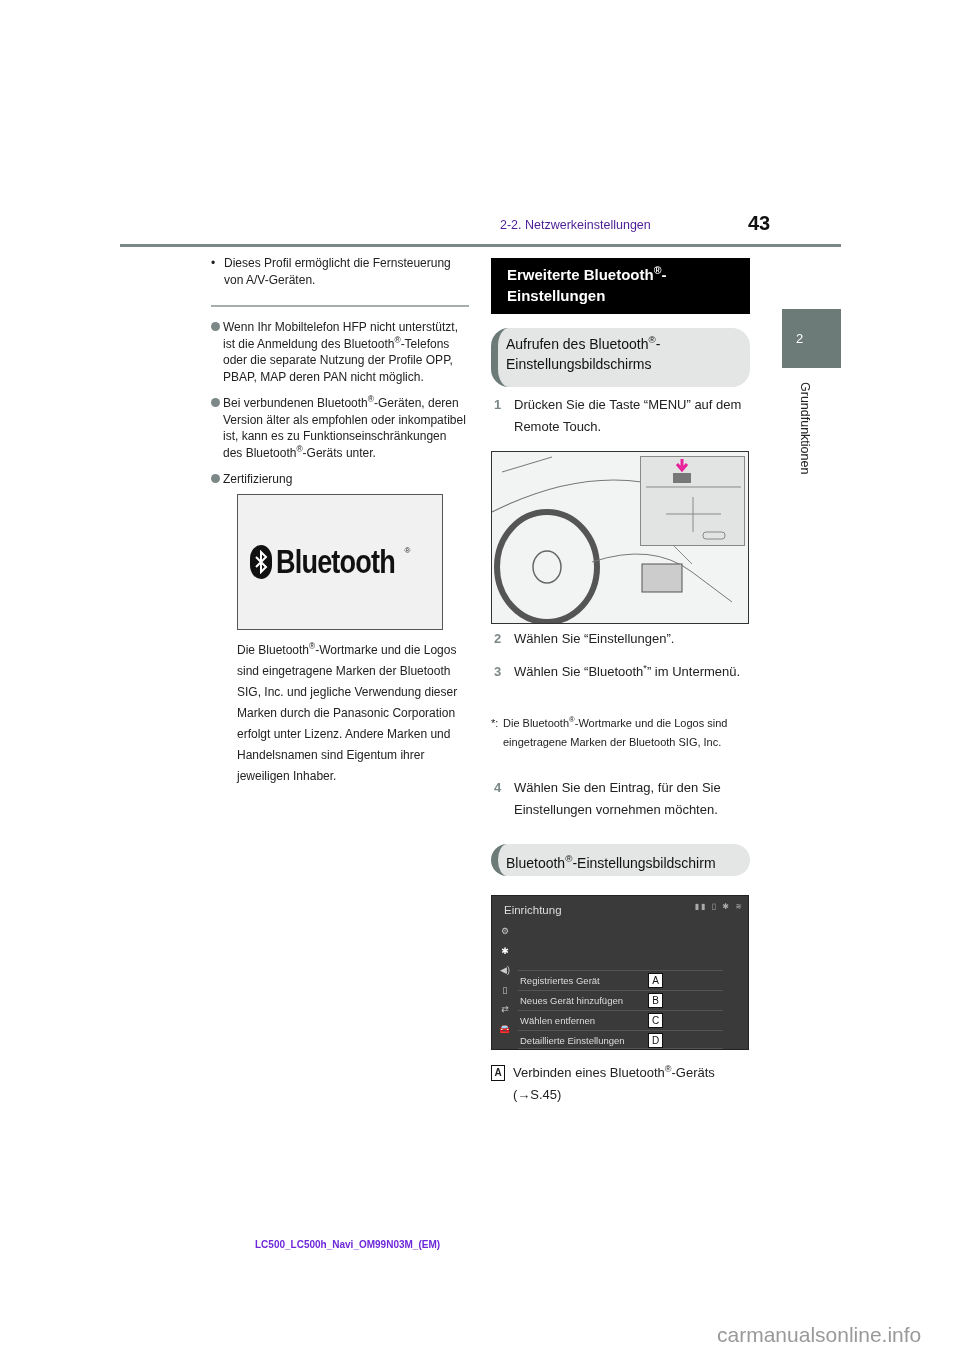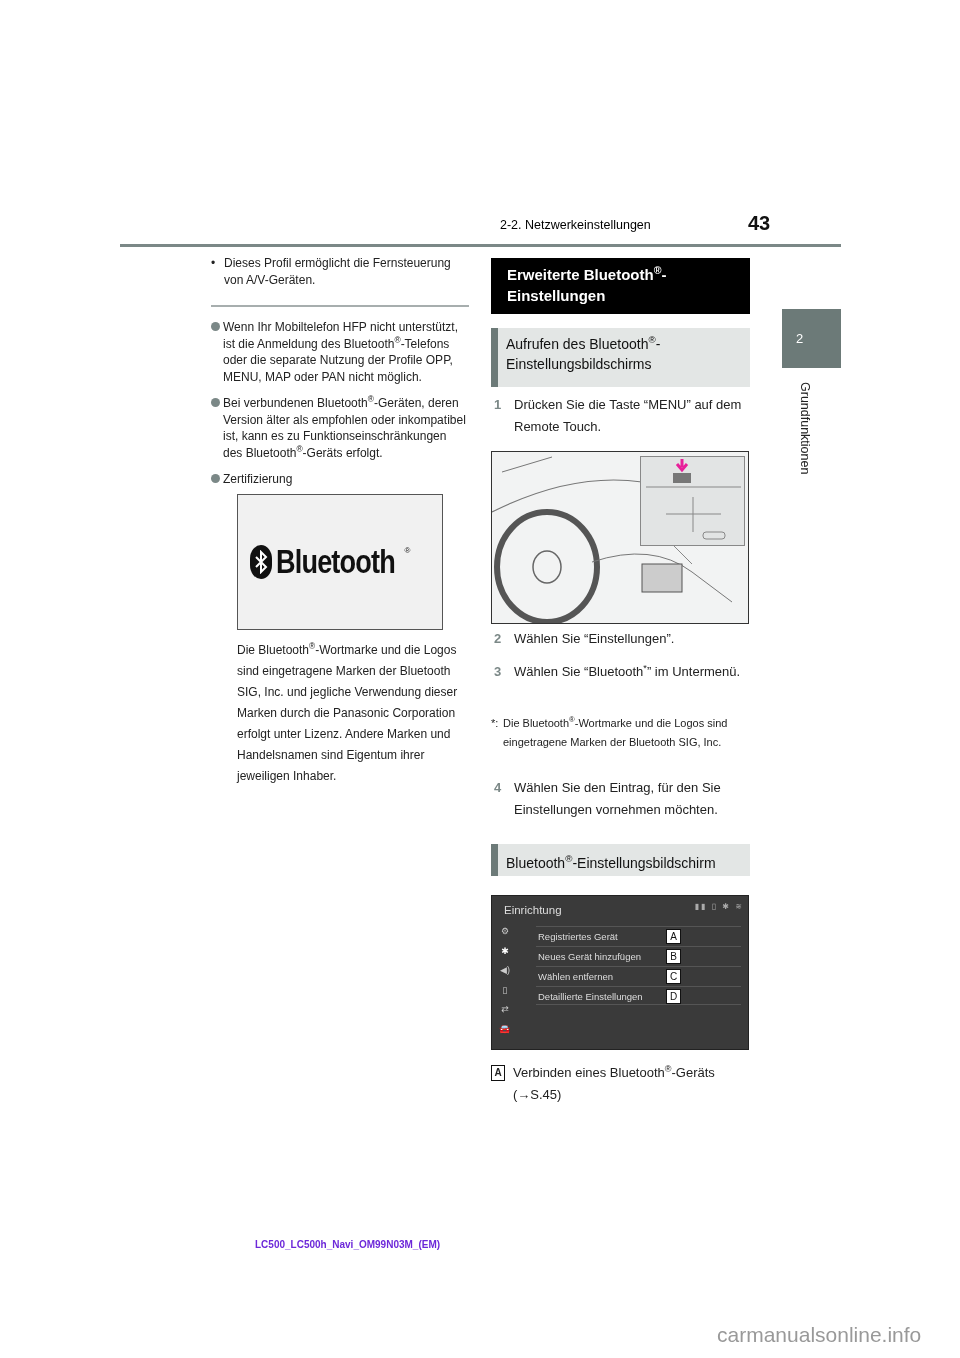--- a/index.html
+++ b/index.html
@@ -1,19 +1,19 @@
 <!DOCTYPE html>
 <html><head>
 <meta charset="utf-8">
 <style>
   * { box-sizing: border-box; margin: 0; padding: 0; }
   html, body { width: 960px; height: 1358px; background: #ffffff; overflow: hidden; }
   body { position: relative; font-family: "Liberation Sans", sans-serif; color: #1a1a1a; }
 
-  .header-section { position: absolute; left: 500px; top: 218px; font-size: 12.5px; color: #000000; }
+  .header-section { position: absolute; left: 500px; top: 218px; font-size: 12.5px; color: #4c1d95; }
   .page-number { position: absolute; left: 748px; top: 212px; font-size: 20px; font-weight: bold; color: #111; }
   .header-rule { position: absolute; left: 120px; top: 244px; width: 721px; height: 3px; background: #7b8887; }
 
   .chapter-tab { position: absolute; left: 782px; top: 309px; width: 59px; height: 59px; background: #6c7a78; color: #fff; font-size: 13px; display: flex; align-items: center; padding-left: 14px; }
   .chapter-label { position: absolute; left: 798px; top: 382px; writing-mode: vertical-rl; font-size: 12.5px; color: #222; }
 
   
   .left-col { position: absolute; left: 211px; top: 255px; width: 258px; }
   .bullet-small { display: flex; font-size: 12px; line-height: 17px; color: #222; padding-left: 0; }
   .bullet-small .dot { width: 13px; flex: 0 0 13px; }
@@ -24,39 +24,39 @@
   sup { font-size: 0.7em; vertical-align: super; line-height: 0; }
 
   .logo-box { position: absolute; left: 237px; top: 494px; width: 206px; height: 136px; background: #f1f1f1; border: 1.5px solid #555; display: flex; align-items: center; justify-content: center; }
   .bt-logo { display: flex; align-items: center; gap: 4px; }
   .bt-rune { width: 22px; height: 34px; background: #111; border-radius: 11px / 14px; display: flex; align-items: center; justify-content: center; }
   .bt-word { font-size: 33px; font-weight: bold; letter-spacing: -1px; color: #111; font-family: "Liberation Sans", sans-serif; transform: scaleX(0.82); transform-origin: left center; }
   .bt-reg { font-size: 8px; position: relative; top: -12px; left: -20px; }
 
   .legal { position: absolute; left: 237px; top: 640px; width: 232px; font-size: 12px; line-height: 21px; color: #222; }
   .h-dark { position: absolute; left: 491px; top: 258px; width: 259px; height: 56px; background: #000000; color: #fff; font-weight: bold; font-size: 15px; line-height: 21px; padding: 6px 16px; }
-  .h-light { position: absolute; left: 491px; width: 259px; background: #e3e6e5; border-left: 7px solid #6c7a78; color: #111; font-size: 14px; line-height: 20px; padding: 6px 8px; }
+  .h-light { position: absolute; left: 491px; width: 259px; background: #e3e6e5; border-left: 7px solid #6c7a78; color: #111; font-size: 14px; line-height: 20px; padding: 6px 8px; border-radius: 18px; }
   .h-light.a { top: 328px; height: 59px; }
   .h-light.b { top: 844px; height: 32px; padding-top: 9px; }
 
   .step { position: absolute; left: 494px; width: 256px; display: flex; font-size: 13px; line-height: 22px; color: #222; }
   .step .num { flex: 0 0 20px; color: #7b8887; font-weight: bold; }
   .footnote { position: absolute; left: 491px; top: 714px; width: 259px; font-size: 11px; line-height: 19px; color: #222; display: flex; }
   .footnote .mark { flex: 0 0 12px; }
 
   .illus { position: absolute; left: 491px; top: 451px; width: 258px; height: 173px; border: 1.5px solid #333; background: #f2f3f3; overflow: hidden; }
   .inset { position: absolute; left: 148px; top: 4px; width: 105px; height: 90px; background: #e2e4e4; border: 1.5px solid #888; }
 
   .screen { position: absolute; left: 491px; top: 895px; width: 258px; height: 155px; background: #3a3a3a; border: 1.5px solid #222; color: #ddd; font-size: 9.5px; }
   .screen-title { position: absolute; left: 12px; top: 8px; font-size: 11.5px; color: #ddd; }
   .status-icons { position: absolute; right: 4px; top: 6px; font-size: 8px; color: #aaa; letter-spacing: 2px; }
   .side-icons { position: absolute; left: 6px; top: 30px; width: 14px; }
   .side-icons div { height: 19.5px; font-size: 9px; color: #ccc; text-align: center; }
   .side-icons .active { color: #fff; }
-  .menu-item { position: absolute; left: 44px; width: 205px; height: 19px; border-top: 1px solid #555; font-size: 9.5px; color: #ddd; padding-top: 0; }
+  .menu-item { position: absolute; left: 26px; width: 205px; height: 19px; border-top: 1px solid #555; font-size: 9.5px; color: #ddd; padding-top: 0; margin-top: 44px; }
   .menu-item .label { position: absolute; left: 2px; top: 4px; }
   .menu-item .letter { position: absolute; left: 130px; top: 2px; width: 15px; height: 15px; background: #fff; color: #111; border: 1px solid #111; font-size: 10px; text-align: center; line-height: 13px; }
 
   .legend-item { position: absolute; left: 491px; top: 1062px; width: 259px; font-size: 13px; line-height: 22px; color: #222; display: flex; }
   .legend-item .badge { flex: 0 0 14px; height: 16px; border: 1.5px solid #111; font-size: 10px; font-weight: bold; text-align: center; line-height: 13px; margin-right: 8px; margin-top: 3px; }
 
   .footer { position: absolute; left: 255px; top: 1239px; font-size: 10px; color: #6d28d9; font-weight: bold; }
   .watermark { position: absolute; left: 680px; top: 1323px; font-size: 21px; color: #999; margin-left: 37px; }
 </style>
 </head>
@@ -73,25 +73,25 @@
 
 <div class="left-col">
   <div class="bullet-small">
     <span class="dot">•</span>
     <span>Dieses Profil ermöglicht die Fernsteuerung von A/V-Geräten.</span>
   </div>
   <div class="thin-rule"></div>
 
   <div class="note">
     <span class="circle"></span>
-    <span class="ntext"><span>Wenn Ihr Mobiltelefon HFP nicht unterstützt, ist die Anmeldung des Bluetooth</span><sup>®</sup><span>-Telefons oder die separate Nutzung der Profile OPP, MENU, MAP oder PAN nicht möglich.</span></span>
+    <span class="ntext"><span>Wenn Ihr Mobiltelefon HFP nicht unterstützt, ist die Anmeldung des Bluetooth</span><sup>®</sup><span>-Telefons oder die separate Nutzung der Profile OPP, PBAP, MAP deren PAN nicht möglich.</span></span>
   </div>
   <div class="note">
     <span class="circle"></span>
-    <span class="ntext"><span>Bei verbundenen Bluetooth</span><sup>®</sup><span>-Geräten, deren Version älter als empfohlen oder inkompatibel ist, kann es zu Funktionseinschränkungen des Bluetooth</span><sup>®</sup><span>-Geräts erfolgt.</span></span>
+    <span class="ntext"><span>Bei verbundenen Bluetooth</span><sup>®</sup><span>-Geräten, deren Version älter als empfohlen oder inkompatibel ist, kann es zu Funktionseinschränkungen des Bluetooth</span><sup>®</sup><span>-Geräts unter.</span></span>
   </div>
   <div class="note">
     <span class="circle"></span>
     <span class="ntext">Zertifizierung</span>
   </div>
 </div>
 
 <div class="logo-box">
   <div class="bt-logo">
     <div class="bt-rune">

